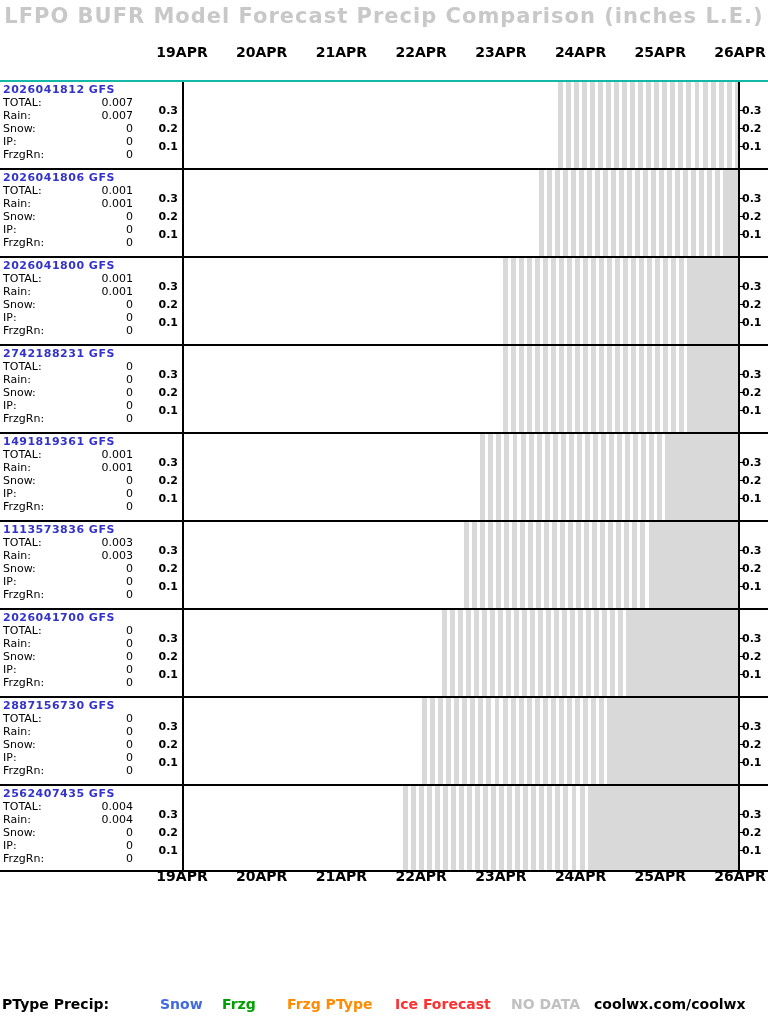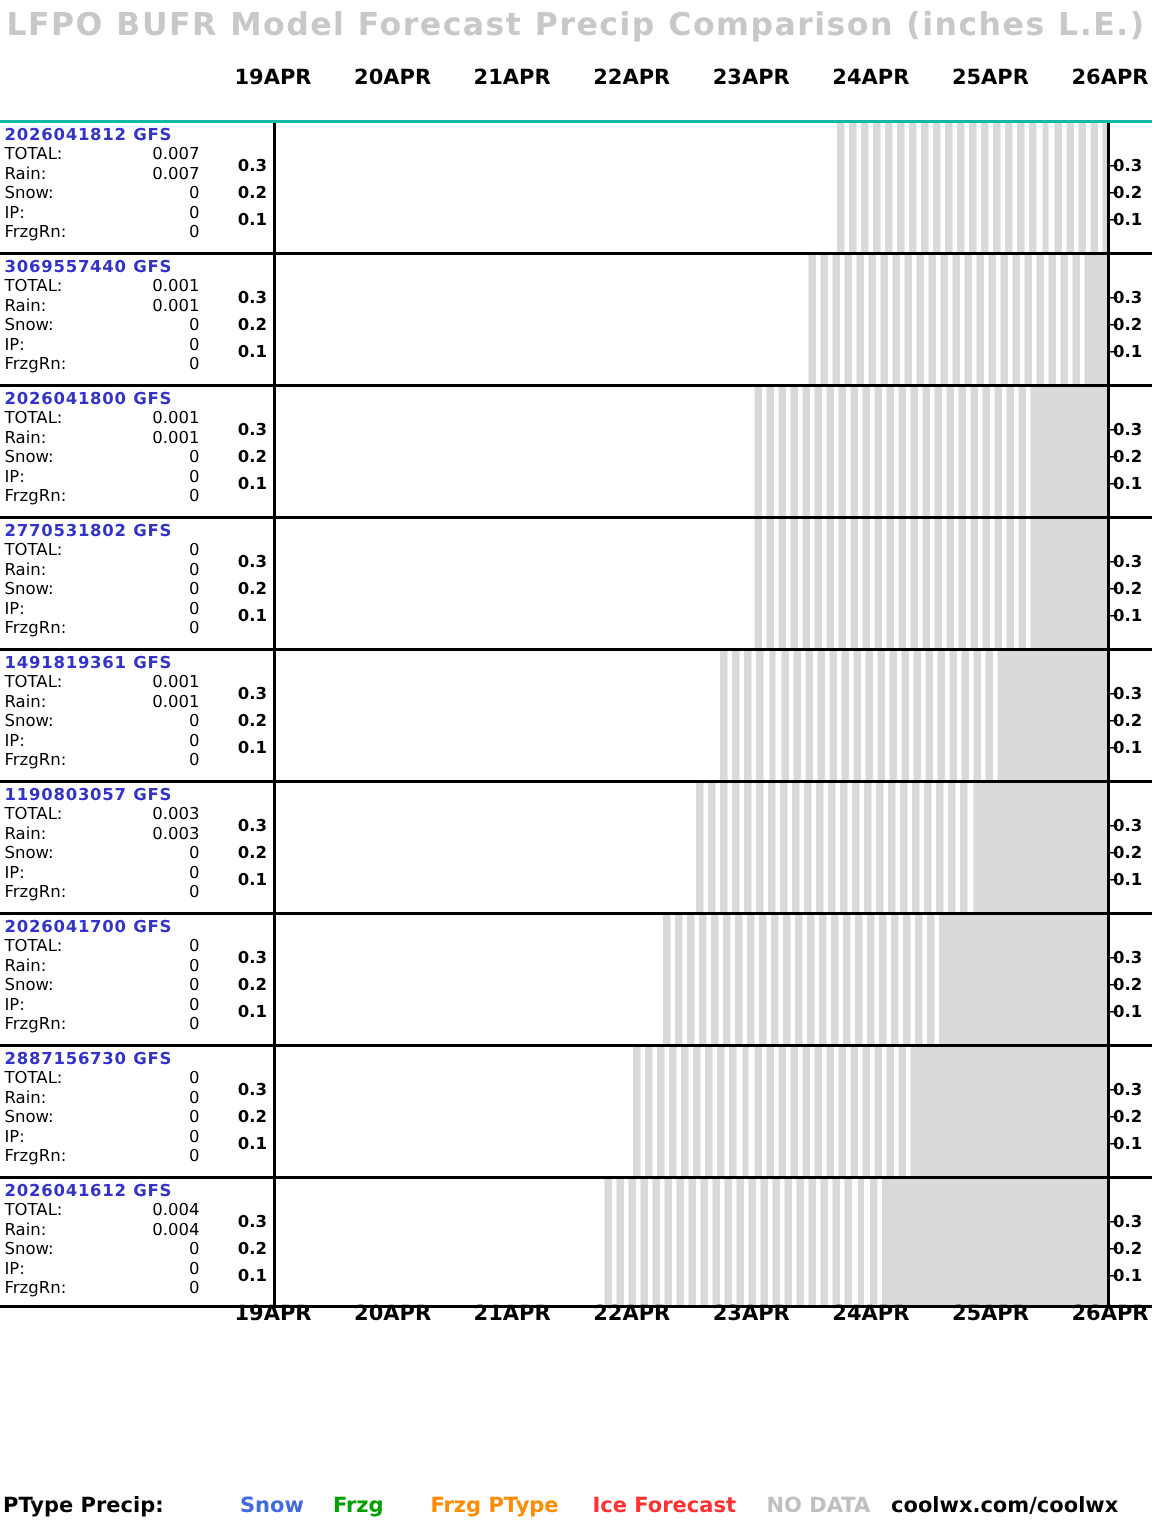--- a/index.html
+++ b/index.html
@@ -169,21 +169,21 @@
         <div class="bar" style="left: 92.15%; width: 0.899%;"></div>
         <div class="bar" style="left: 93.6%; width: 0.899%;"></div>
         <div class="bar" style="left: 95.05%; width: 0.899%;"></div>
         <div class="bar" style="left: 96.5%; width: 0.899%;"></div>
         <div class="bar" style="left: 97.95%; width: 0.899%;"></div>
         <div class="bar" style="left: 99.4%; width: 0.899%;"></div>
       </div>
     </div>
     <div class="panel">
       <div class="info">
-        <div class="runlabel">3069557440 GFS</div>
+        <div class="runlabel">2026041806 GFS</div>
         <div class="stats">
           <div class="stat">
             <span class="k">TOTAL:</span>
             <span class="v">0.001</span>
           </div>
           <div class="stat">
             <span class="k">Rain:</span>
             <span class="v">0.001</span>
           </div>
           <div class="stat">
@@ -303,21 +303,21 @@
         <div class="bar" style="left: 85.05%; width: 0.899%;"></div>
         <div class="bar" style="left: 86.5%; width: 0.899%;"></div>
         <div class="bar" style="left: 87.95%; width: 0.899%;"></div>
         <div class="bar" style="left: 89.4%; width: 0.899%;"></div>
         <div class="bar" style="left: 90.85%; width: 0.899%;"></div>
         <div class="bar" style="left: 91.5%; width: 8.5%;"></div>
       </div>
     </div>
     <div class="panel">
       <div class="info">
-        <div class="runlabel">2770531802 GFS</div>
+        <div class="runlabel">2742188231 GFS</div>
         <div class="stats">
           <div class="stat">
             <span class="k">TOTAL:</span>
             <span class="v">0</span>
           </div>
           <div class="stat">
             <span class="k">Rain:</span>
             <span class="v">0</span>
           </div>
           <div class="stat">
@@ -437,21 +437,21 @@
         <div class="bar" style="left: 81.05%; width: 0.899%;"></div>
         <div class="bar" style="left: 82.5%; width: 0.899%;"></div>
         <div class="bar" style="left: 83.95%; width: 0.899%;"></div>
         <div class="bar" style="left: 85.4%; width: 0.899%;"></div>
         <div class="bar" style="left: 86.85%; width: 0.899%;"></div>
         <div class="bar" style="left: 87.5%; width: 12.5%;"></div>
       </div>
     </div>
     <div class="panel">
       <div class="info">
-        <div class="runlabel">1190803057 GFS</div>
+        <div class="runlabel">1113573836 GFS</div>
         <div class="stats">
           <div class="stat">
             <span class="k">TOTAL:</span>
             <span class="v">0.003</span>
           </div>
           <div class="stat">
             <span class="k">Rain:</span>
             <span class="v">0.003</span>
           </div>
           <div class="stat">
@@ -638,21 +638,21 @@
         <div class="bar" style="left: 70.55%; width: 0.899%;"></div>
         <div class="bar" style="left: 72%; width: 0.899%;"></div>
         <div class="bar" style="left: 73.45%; width: 0.899%;"></div>
         <div class="bar" style="left: 74.9%; width: 0.899%;"></div>
         <div class="bar" style="left: 76.35%; width: 0.899%;"></div>
         <div class="bar" style="left: 77%; width: 23%;"></div>
       </div>
     </div>
     <div class="panel">
       <div class="info">
-        <div class="runlabel">2026041612 GFS</div>
+        <div class="runlabel">2562407435 GFS</div>
         <div class="stats">
           <div class="stat">
             <span class="k">TOTAL:</span>
             <span class="v">0.004</span>
           </div>
           <div class="stat">
             <span class="k">Rain:</span>
             <span class="v">0.004</span>
           </div>
           <div class="stat">

